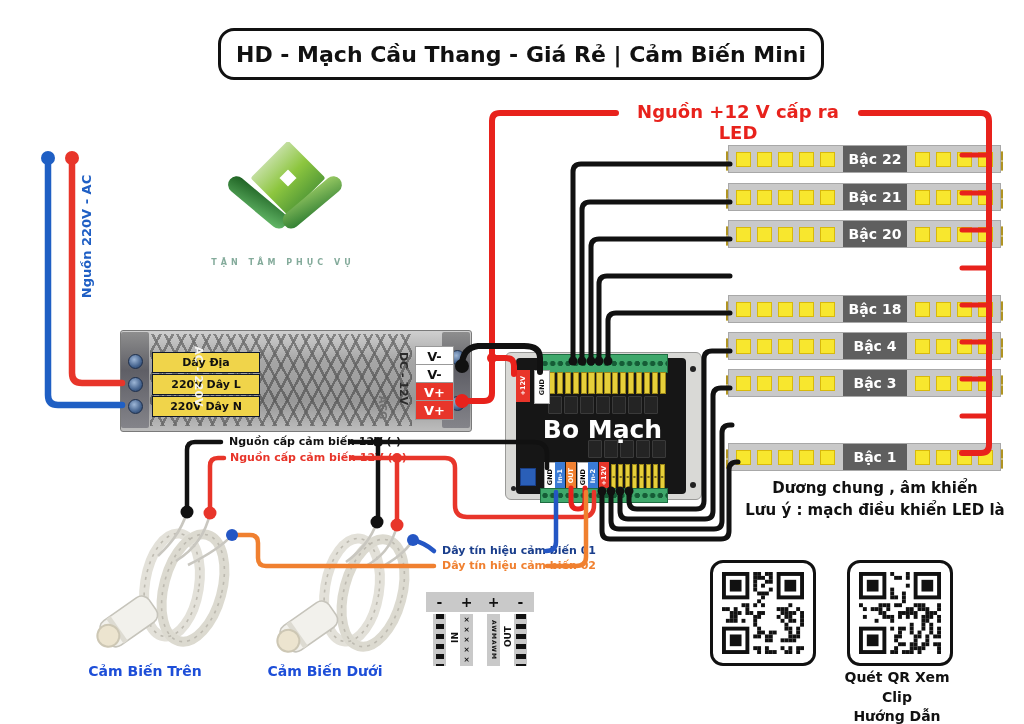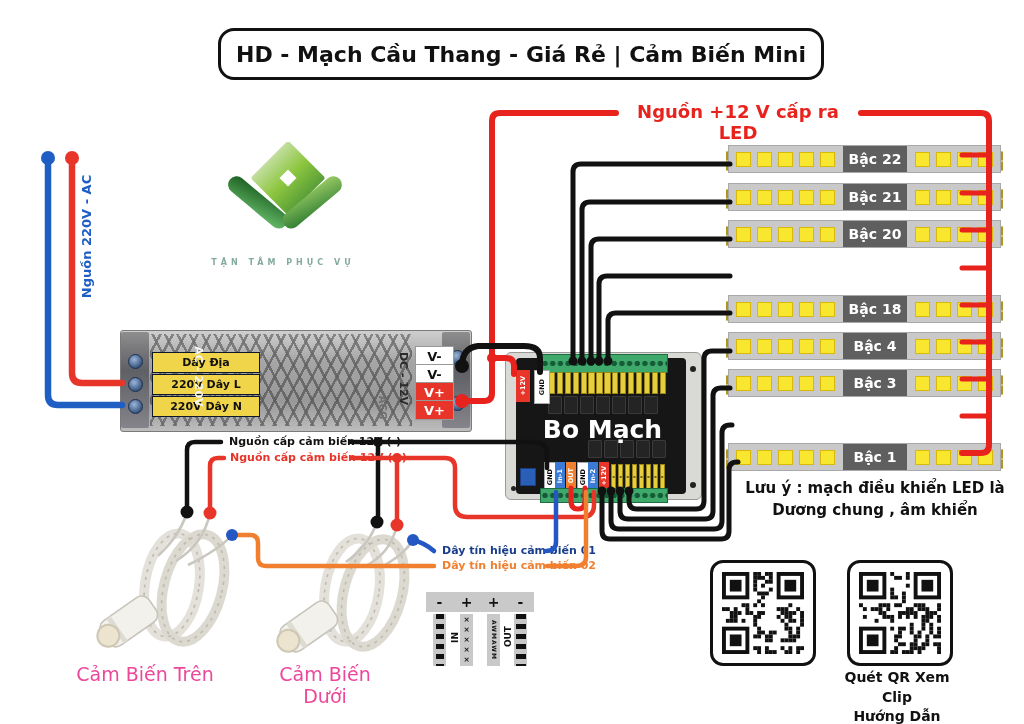--- a/index.html
+++ b/index.html
@@ -52,21 +52,21 @@
   .padcol{width:13px;display:flex;flex-direction:column;justify-content:space-between;padding:2px 0;}
   .pad{height:8px;background:#e8d44a;border:1px solid #b09422;border-radius:1px;}
   .strip-body{flex:1;background:#c9c9c9;border:1px solid #a8a8a8;display:flex;align-items:center;padding:0 7px;gap:6px;}
   .led{width:13px;height:13px;background:#f8e72e;border:1px solid #d8b90a;flex:0 0 auto;}
   .strip-label{width:64px;height:26px;margin:0 2px;background:#5f5f5f;color:#fff;font-weight:bold;font-size:14px;
     display:flex;align-items:center;justify-content:center;flex:0 0 auto;}
   
   .note{left:730px;top:478px;width:290px;text-align:center;font-weight:bold;font-size:15px;color:#111;line-height:1.45;}
   .wire-label{font-weight:bold;font-size:11px;white-space:nowrap;background:#fff;padding:0 4px;}
   
-  .sensor-label{font-weight:normal;font-size:19px;color:#ec4899;}
+  .sensor-label{font-weight:bold;font-size:14px;color:#1d4ed8;}
   
   .conn{left:424px;top:592px;width:112px;}
   .conn-head{width:108px;height:20px;margin-left:2px;background:#c9c9c9;display:grid;grid-template-columns:repeat(4,1fr);
     align-items:center;justify-items:center;font-weight:bold;font-size:14px;color:#111;}
   .conn-strips{display:grid;grid-template-columns:repeat(4,27px);margin-left:2px;justify-items:center;margin-top:2px;}
   .cstrip{width:13px;height:52px;background:#c9c9c9;position:relative;display:flex;align-items:center;justify-content:center;}
   .stripes{background-image:repeating-linear-gradient(180deg,#111 0 5px,#c9c9c9 5px 10px);background-size:8px 100%;
     background-repeat:no-repeat;background-position:center;}
   .cstrip .vtxt{writing-mode:vertical-rl;font-size:7.5px;font-weight:bold;color:#111;letter-spacing:1px;line-height:1;}
   .conn-io{position:absolute;font-weight:bold;font-size:9px;color:#111;writing-mode:vertical-rl;transform:rotate(180deg);}
@@ -363,22 +363,22 @@
         <span class="led"></span>
         <span class="led"></span>
       </div>
     <div class="padcol">
         <span class="pad"></span>
         <span class="pad"></span>
       </div>
   </div>
 
   <div class="abs note">
-    <div>Lưu ý : mạch điều khiển LED là</div>
-      <div>Dương chung , âm khiển</div>
+    <div>Dương chung , âm khiển</div>
+      <div>Lưu ý : mạch điều khiển LED là</div>
   </div>
 
   <div class="abs wire-label" style="left:225px;top:435px;color:#111;">Nguồn cấp cảm biến 12V (-)</div>
   <div class="abs wire-label" style="left:226px;top:451px;color:#e8352a;">Nguồn cấp cảm biến 12V (+)</div>
   <div class="abs wire-label" style="left:438px;top:544px;color:#1a3e8c;">Dây tín hiệu cảm biến 01</div>
   <div class="abs wire-label" style="left:438px;top:559px;color:#f08030;">Dây tín hiệu cảm biến 02</div>
 
   <div class="abs sensor-label" style="left:75px;top:663px;width:140px;text-align:center;">Cảm Biến Trên</div>
   <div class="abs sensor-label" style="left:255px;top:663px;width:140px;text-align:center;">Cảm Biến Dưới</div>
 

